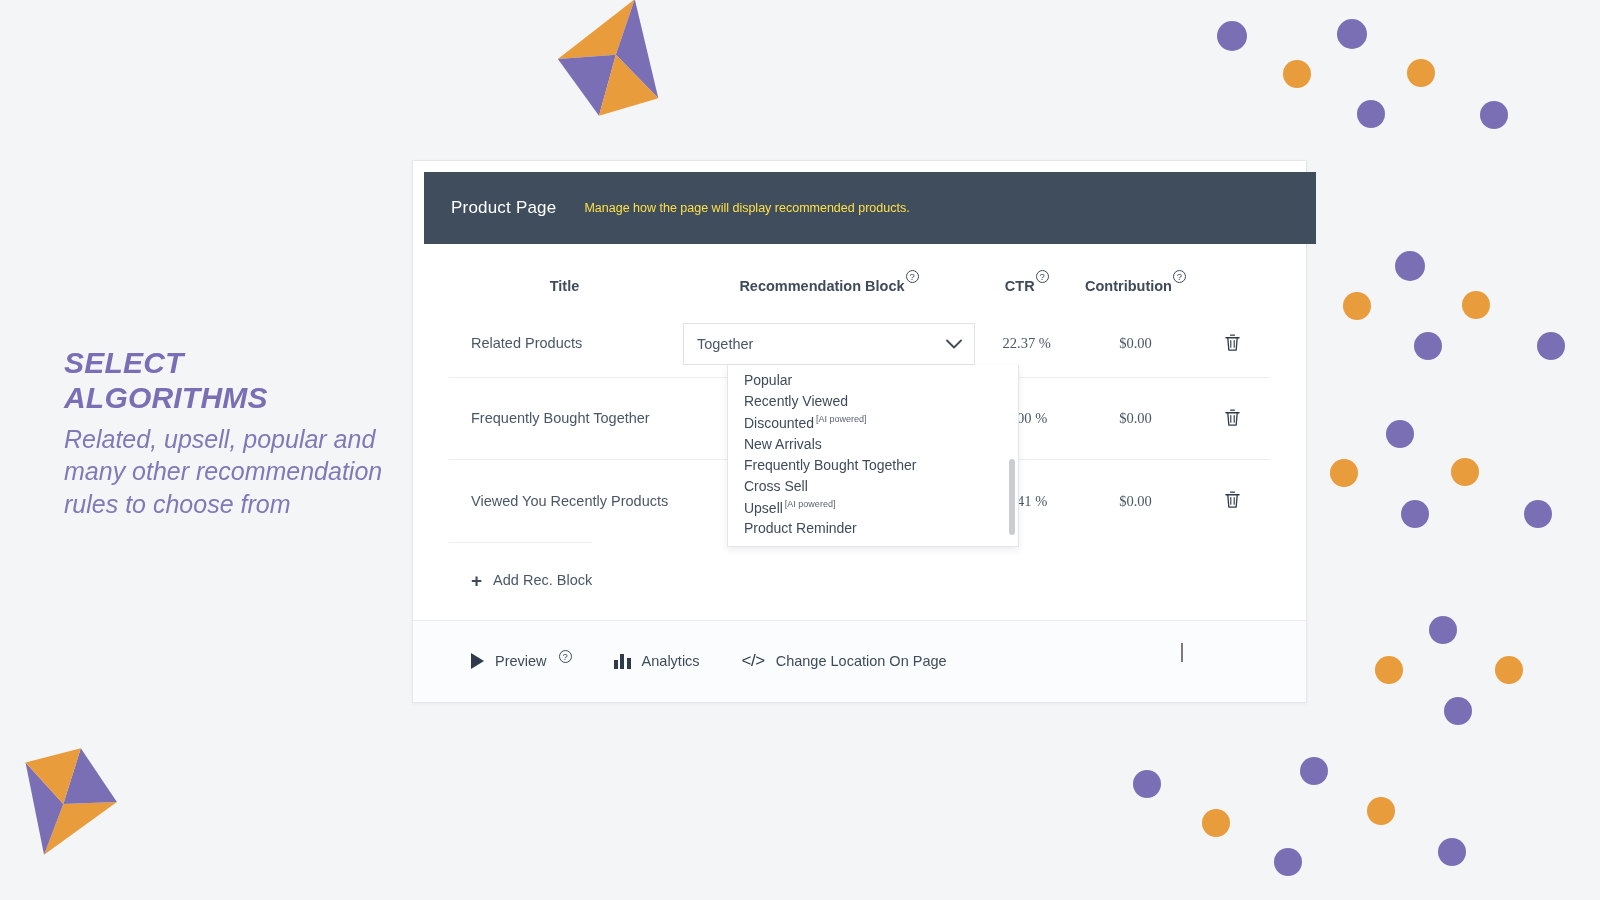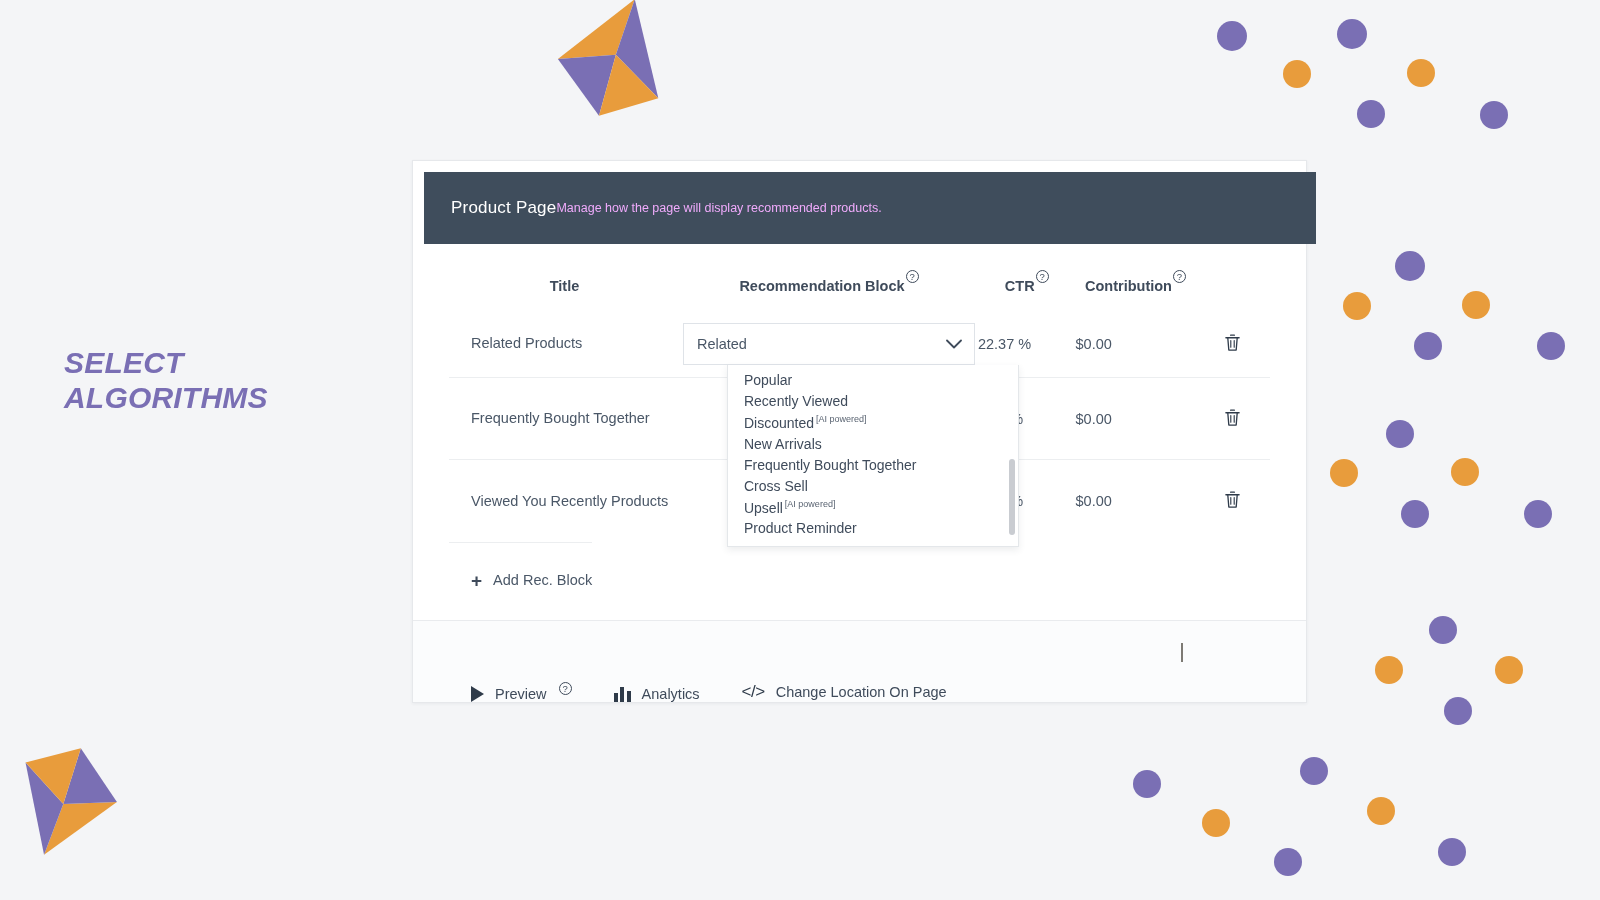--- a/index.html
+++ b/index.html
@@ -68,22 +68,23 @@
     left: -1px;
     top: -1px;
   }
   .card-header-title {
     color: #ffffff;
     font-size: 17px;
     font-weight: normal;
     letter-spacing: .2px;
   }
   .card-header-sub {
-    color: #f0abfc;
+    color: #fde047;
     font-size: 12.5px;
+    margin-left: 28px;
     font-weight: 400;
   }
 
   .card-body { padding: 0 36px; }
 
   
   .tbl { width: 100%; border-collapse: collapse; }
   .tbl th {
     font-size: 14.5px;
     font-weight: bold;
@@ -104,21 +105,21 @@
     vertical-align: middle;
     border-top: 1px solid #eceef0;
     height: 82px;
     font-size: 14.5px;
     color: #4a5767;
   }
   .tbl tr:first-child td { border-top: none; }
   .tbl tbody tr:first-child td { height: 68px; }
 
   .cell-title { text-align: left; padding-left: 22px !important; line-height: 1.45; }
-  .cell-num   { text-align: left; font-size: 14px; color: #4a5767; }
+  .cell-num   { text-align: center; font-size: 14px; color: #4a5767; font-family: Liberation Serif, serif; }
   .cell-del   { text-align: center; }
 
   .help {
     font-size: 9.5px;
     vertical-align: super;
     display: inline-block;
     width: 13px; height: 13px;
     line-height: 12px;
     border: 1px solid #3f4b5b;
     border-radius: 50%;
@@ -202,21 +203,21 @@
     width: max-content;
   }
   .plus { font-size: 19px; line-height: 1; font-weight: 600; color: #3f4b5b; }
 
   
   .card-footer {
     border-top: 1px solid #e9ebee;
     background: #fbfcfd;
     height: 82px;
     display: flex;
-    align-items: flex-end;
+    align-items: center;
     padding-left: 58px;
     gap: 42px;
     position: relative;
   }
   .fitem {
     display: flex;
     align-items: center;
     gap: 11px;
     font-size: 14.5px;
     color: #3f4b5b;
@@ -275,20 +276,21 @@
         <polygon points="8,56 52,48 44,96" fill="#7a6fb4"></polygon>
         <polygon points="52,48 88,78 44,96" fill="#e89c3c"></polygon>
       </svg></div>
   </div>
 
 <div class="promo">
   <div class="promo-title">
     <span>SELECT</span><br>
     <span>ALGORITHMS</span>
   </div>
+  <div class="promo-sub">Related, upsell, popular and many other recommendation rules to choose from</div>
 </div>
 
 <div class="card">
 
   <div class="card-header">
     <span class="card-header-title">Product Page</span>
     <span class="card-header-sub">Manage how the page will display recommended products.</span>
   </div>
 
   <div class="card-body">
@@ -310,21 +312,21 @@
           <th class="col-del"></th>
         </tr>
       </thead>
       <tbody>
 
         <tr>
           <td class="cell-title">Related Products</td>
           <td>
             <div class="select-wrap">
               <div class="select-box">
-                <span>Related</span>
+                <span>Together</span>
                 <svg class="chev" viewBox="0 0 16 10">
                   <path d="M1 1.5 L8 8.5 L15 1.5" fill="none" stroke="#3f4b5b" stroke-width="1.8" stroke-linecap="round" stroke-linejoin="round"></path>
                 </svg>
               </div>
               <div class="dropdown">
                 <ul class="dd-list" id="dd-list">
                     <li class="dd-item"><span>Popular</span></li>
                     <li class="dd-item"><span>Recently Viewed</span></li>
                     <li class="dd-item"><span>Discounted</span><span class="ai-tag">[AI powered]</span></li>
                     <li class="dd-item"><span>New Arrivals</span></li>

